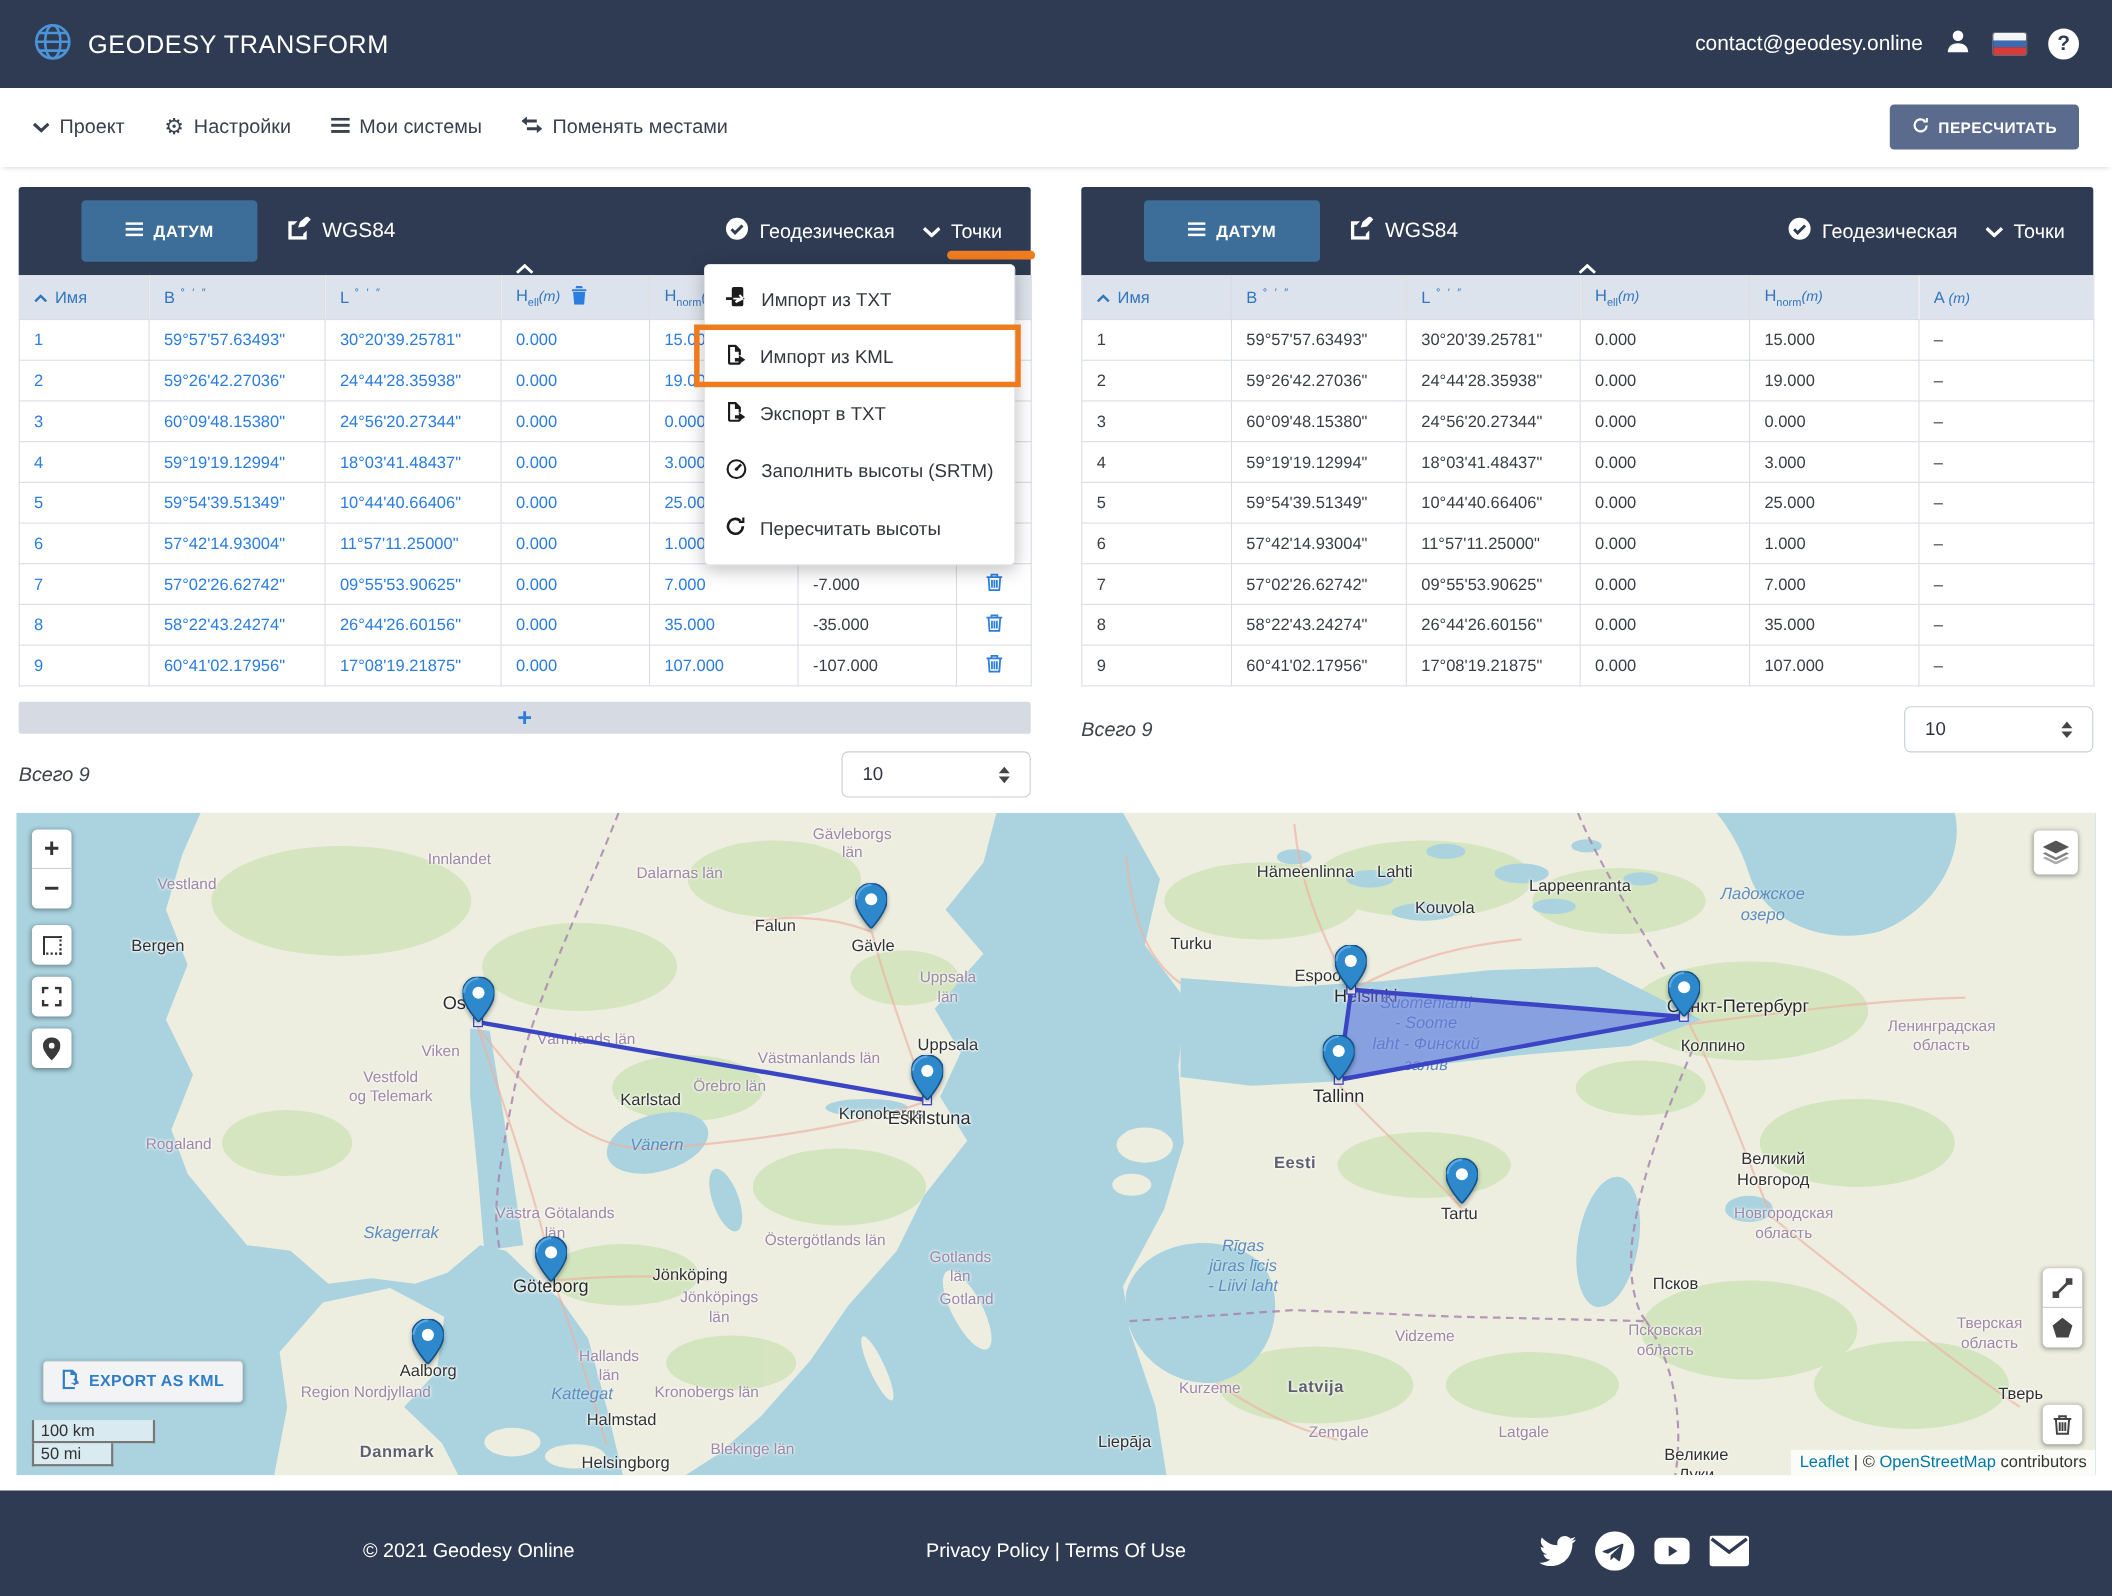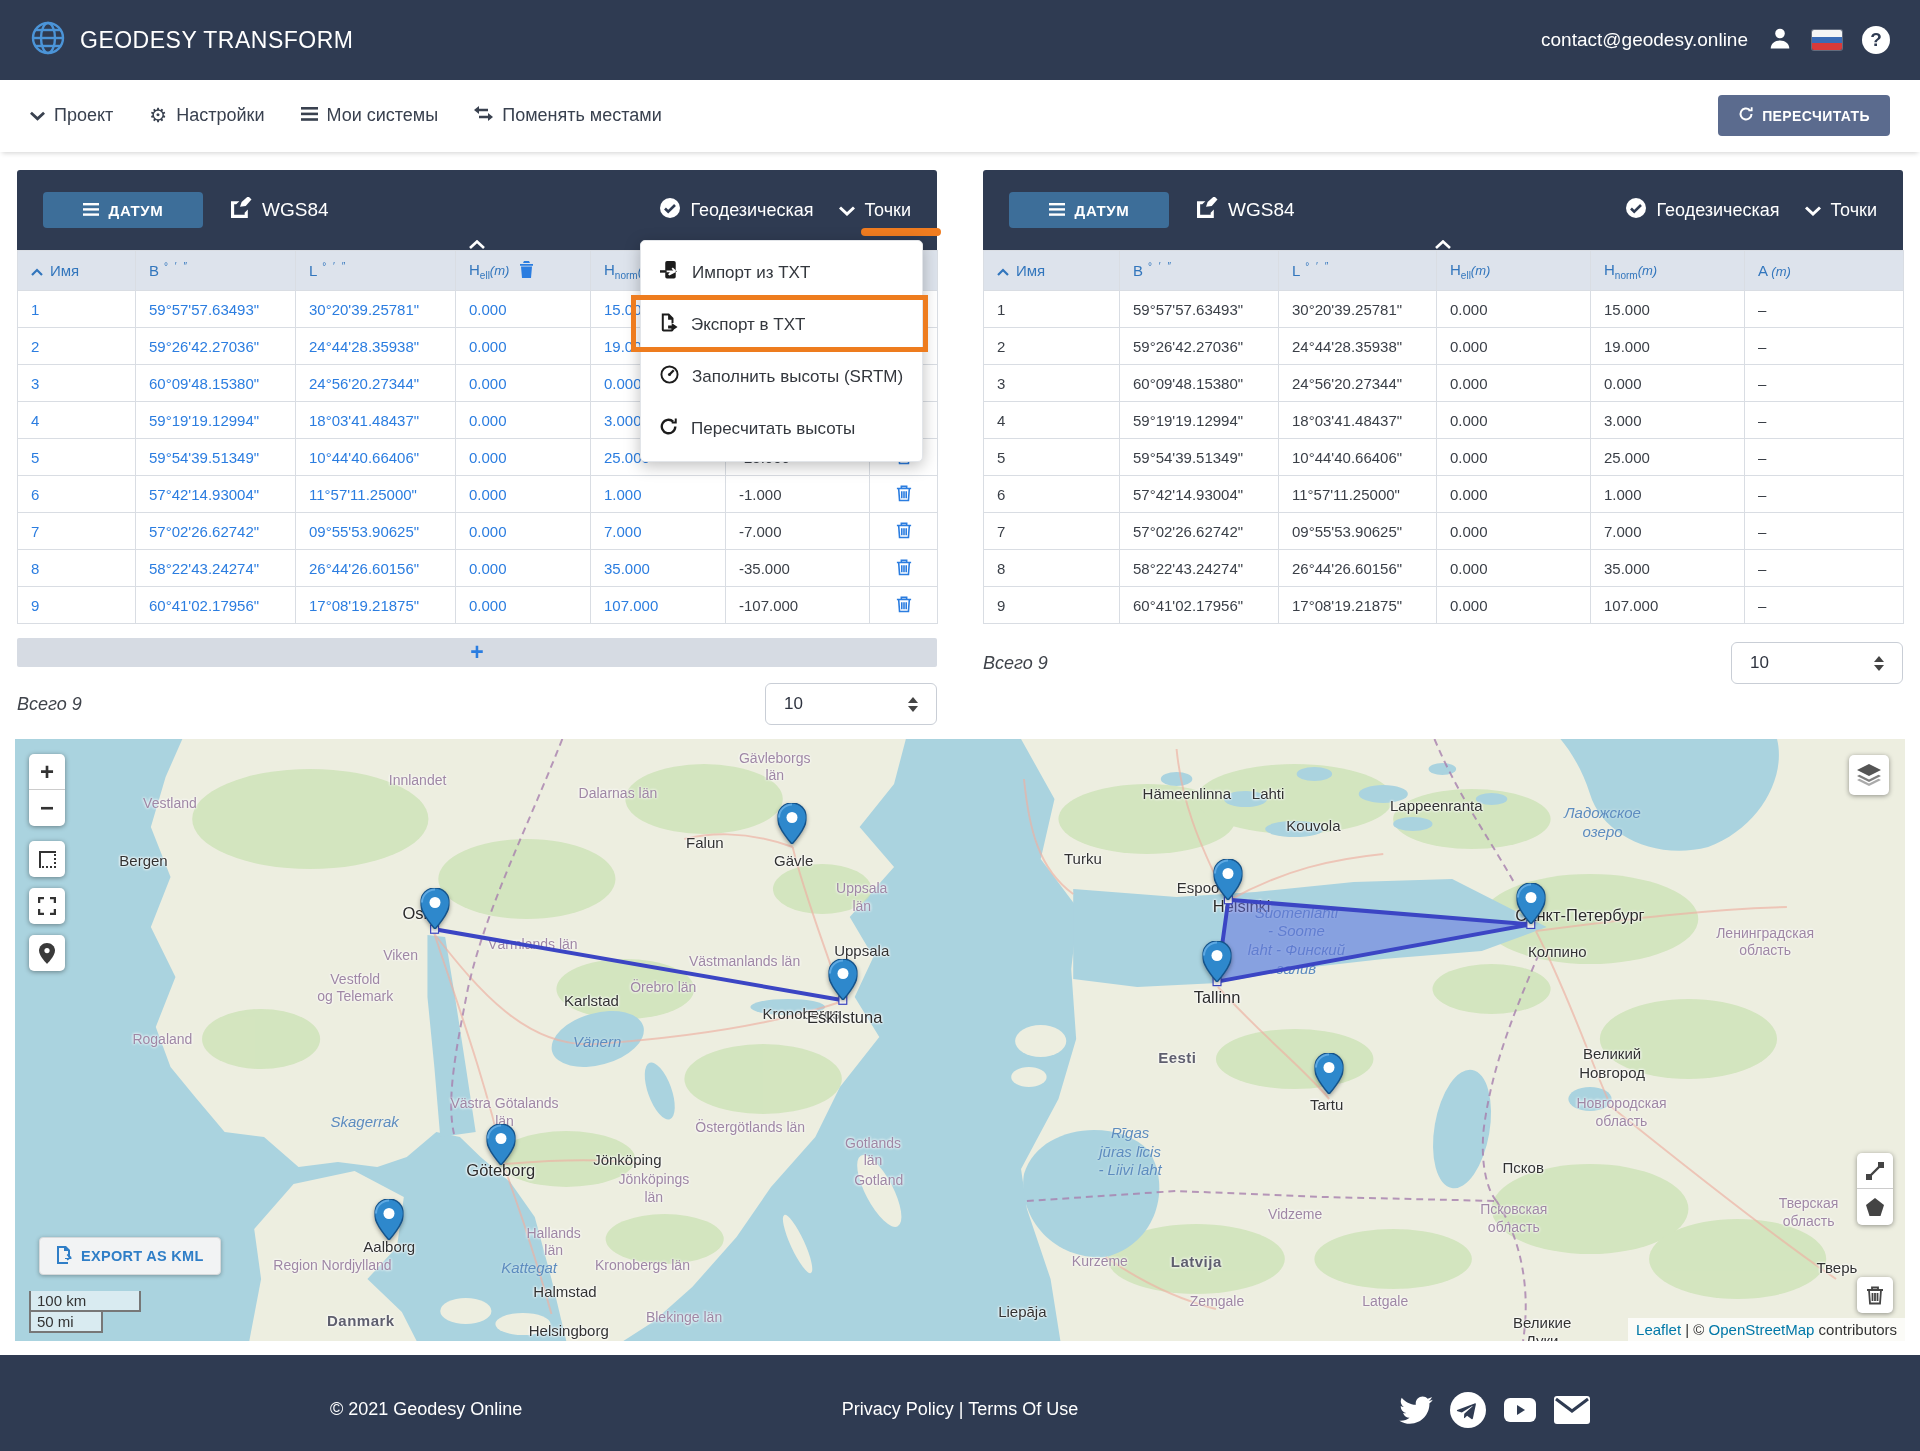--- a/index.html
+++ b/index.html
@@ -22,21 +22,21 @@
   .tri-dn { width:0; height:0; border-left:5px solid transparent; border-right:5px solid transparent; border-top:6px solid #444; }
   .format-select { width:570px; }
   .toolbar-links { display:flex; align-items:center; gap:36px; font-size:18px; color:#39414f; }
   .tlink { display:flex; align-items:center; gap:9px; cursor:pointer; white-space:nowrap; }
   .recalc-btn { margin-left:auto; height:41px; padding:0 20px; background:#5b6b8e; border:none; border-radius:4px; color:#fff; font-size:14px; font-weight:bold; letter-spacing:.4px; display:flex; align-items:center; gap:8px; cursor:pointer; font-family:inherit; }
 
   
   .panels { display:flex; gap:46px; padding:18px 17px 0; }
   .panel { width:920px; position:relative; }
   .panel-head { height:80px; background:#2f3b52; border-radius:3px 3px 0 0; display:flex; align-items:center; padding:0 26px; position:relative; color:#fff; }
-  .datum-btn { width:160px; height:36px; background:#3d6e99; border:none; border-radius:4px; color:#fff; font-size:15px; font-weight:bold; letter-spacing:.6px; display:flex; align-items:center; justify-content:center; gap:10px; cursor:pointer; font-family:inherit; }
+  .datum-btn { width:160px; height:56px; background:#3d6e99; border:none; border-radius:4px; color:#fff; font-size:15px; font-weight:bold; letter-spacing:.6px; display:flex; align-items:center; justify-content:center; gap:10px; cursor:pointer; font-family:inherit;margin-left:31px; }
   .wgs { display:flex; align-items:center; gap:10px; font-size:19px; margin-left:28px; cursor:pointer; }
   .head-right { margin-left:auto; display:flex; align-items:center; gap:26px; font-size:18px; }
   .head-item { display:flex; align-items:center; gap:9px; cursor:pointer; position:relative; }
   .tochki-underline { position:absolute; left:22px; bottom:-15px; width:80px; height:8px; background:#f07c20; border-radius:4px; }
   .head-caret { position:absolute; left:50%; bottom:1px; transform:translateX(-50%); cursor:pointer; line-height:0; }
 
   table.coord { width:100%; border-collapse:collapse; font-size:15px; table-layout:fixed; }
   .coord th, .coord td { border:1px solid #d9dde3; padding:0 13px; height:37px; text-align:left; font-weight:normal; overflow:hidden; white-space:nowrap; }
   .coord thead th { height:40px; background:#dde3ec; color:#3276bd; }
   .coord td { color:#3a3f47; }
@@ -353,20 +353,27 @@
           </span>
       </div>
     </div>
     <div class="menu" id="points-menu">
         <div class="menu-item">
           <span><svg width="19" height="19" viewBox="0 0 20 20" fill="#1c1c1c">
               <path d="M8 0h8a2 2 0 0 1 2 2v16a2 2 0 0 1-2 2H8a2 2 0 0 1-2-2v-5h5.3l-2.1 2.1 1.5 1.5L19.4 12l-4.7-4.6-1.5 1.5L15.3 11H6V2a2 2 0 0 1 2-2z" transform="scale(.92)"></path>
               <path d="M0 9.7h7v2.6H0z"></path>
             </svg></span>
           <span>Импорт из TXT</span>
+        </div>
+        <div class="menu-item">
+          <span><svg width="18" height="19" viewBox="0 0 20 20" fill="#1c1c1c">
+              <path d="M2 0h8l5 5v5.5h-2.2V7H9V2.2H4.2v15.6h8.6V15H15v3a2 2 0 0 1-2 2H4a2 2 0 0 1-2-2z"></path>
+              <path d="M13 10.5l6.5 4.5L13 19.5v-2.8H9v-3.4h4z"></path>
+            </svg></span>
+          <span>Импорт из KML</span>
         </div>
         <div class="menu-item">
           <span><svg width="18" height="19" viewBox="0 0 20 20" fill="#1c1c1c">
               <path d="M2 0h8l5 5v5.5h-2.2V7H9V2.2H4.2v15.6h8.6V15H15v3a2 2 0 0 1-2 2H4a2 2 0 0 1-2-2z"></path>
               <path d="M13 10.5l6.5 4.5L13 19.5v-2.8H9v-3.4h4z"></path>
             </svg></span>
           <span>Экспорт в TXT</span>
         </div>
         <div class="menu-item">
           <span><svg width="19" height="19" viewBox="0 0 20 20" fill="none" stroke="#1c1c1c" stroke-width="2">

